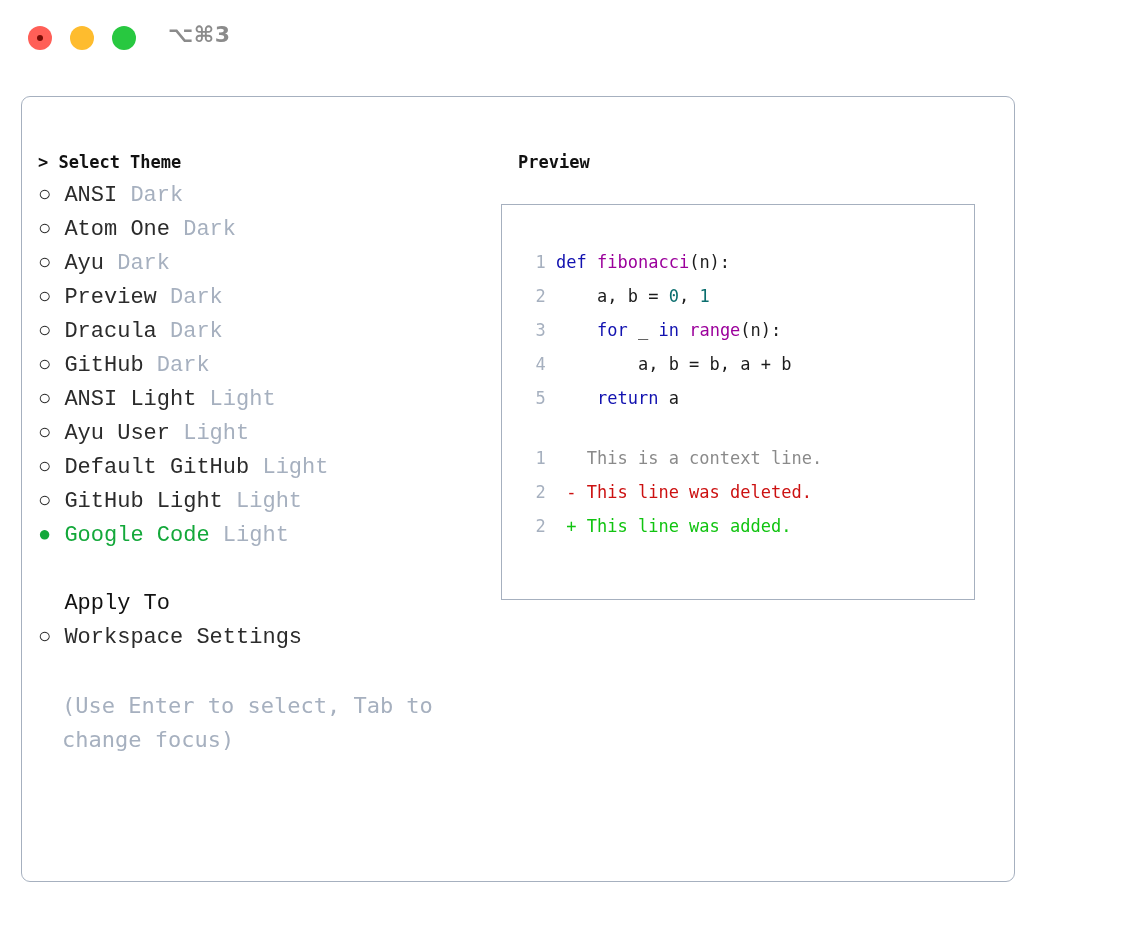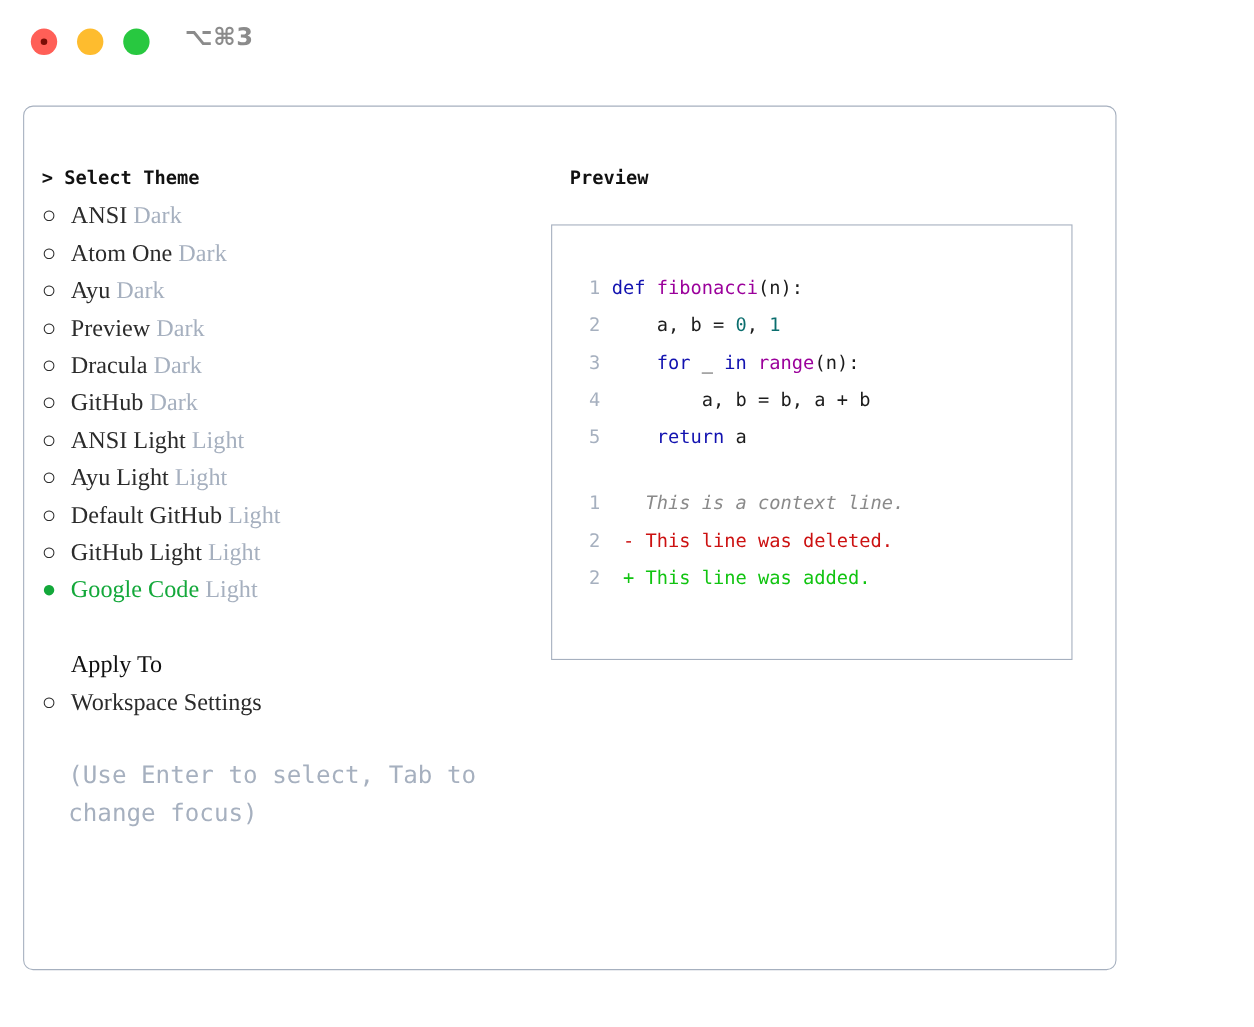--- a/index.html
+++ b/index.html
@@ -94,21 +94,21 @@
     font-weight: 700;
     color: #111111;
     line-height: 34px;
     white-space: pre;
   }
 
   .list {
     margin-top: 0;
   }
   .opt {
-    font-family: Liberation Serif, serif;
+    font-family: Liberation Mono, monospace;
     font-size: 22px;
     line-height: 34px;
     color: #2b2b2b;
     white-space: pre;
     display: block;
   }
   .marker {
     display: inline-block;
     width: 1.2em;
     color: #2b2b2b;
@@ -158,21 +158,21 @@
     text-align: right;
     color: #a6b0bf;
   }
   .blank-line { display: block; height: 26px; }
 
   .k  { color: #1212b0; }           
   .fn { color: #9b009b; }           
   .num{ color: #0b6e6e; }           
   .id { color: #1c1c1c; }           
   .pn { color: #1c1c1c; }           
-  .ctx{ color: #8a8a8a; font-style: italic; }           
+  .ctx{ color: #8a8a8a; }           
   .del{ color: #cc1111; }           
   .add{ color: #11c411; }           
 </style>
 </head>
 <body>
 
 <div class="window">
 
   <div class="titlebar">
     <div class="lights">
@@ -190,21 +190,21 @@
       <div class="section-title">&gt; Select Theme</div>
 
       <div class="list" id="theme-list">
           <div class="opt"><span class="marker">○</span><span class="opt-label">ANSI</span><span class="opt-tag"> Dark</span></div>
           <div class="opt"><span class="marker">○</span><span class="opt-label">Atom One</span><span class="opt-tag"> Dark</span></div>
           <div class="opt"><span class="marker">○</span><span class="opt-label">Ayu</span><span class="opt-tag"> Dark</span></div>
           <div class="opt"><span class="marker">○</span><span class="opt-label">Preview</span><span class="opt-tag"> Dark</span></div>
           <div class="opt"><span class="marker">○</span><span class="opt-label">Dracula</span><span class="opt-tag"> Dark</span></div>
           <div class="opt"><span class="marker">○</span><span class="opt-label">GitHub</span><span class="opt-tag"> Dark</span></div>
           <div class="opt"><span class="marker">○</span><span class="opt-label">ANSI Light</span><span class="opt-tag"> Light</span></div>
-          <div class="opt"><span class="marker">○</span><span class="opt-label">Ayu Light</span><span class="opt-tag"> Light</span></div>
+          <div class="opt"><span class="marker">○</span><span class="opt-label">Ayu User</span><span class="opt-tag"> Light</span></div>
           <div class="opt"><span class="marker">○</span><span class="opt-label">Default GitHub</span><span class="opt-tag"> Light</span></div>
           <div class="opt"><span class="marker">○</span><span class="opt-label">GitHub Light</span><span class="opt-tag"> Light</span></div>
           <div class="opt selected"><span class="marker">●</span><span class="opt-label">Google Code</span><span class="opt-tag"> Light</span></div>
         </div>
 
       <div class="spacer"></div>
 
       <div class="opt header-row"><span class="marker">○</span><span class="opt-label">Apply To</span></div>
 
       <div class="list" id="apply-list">

